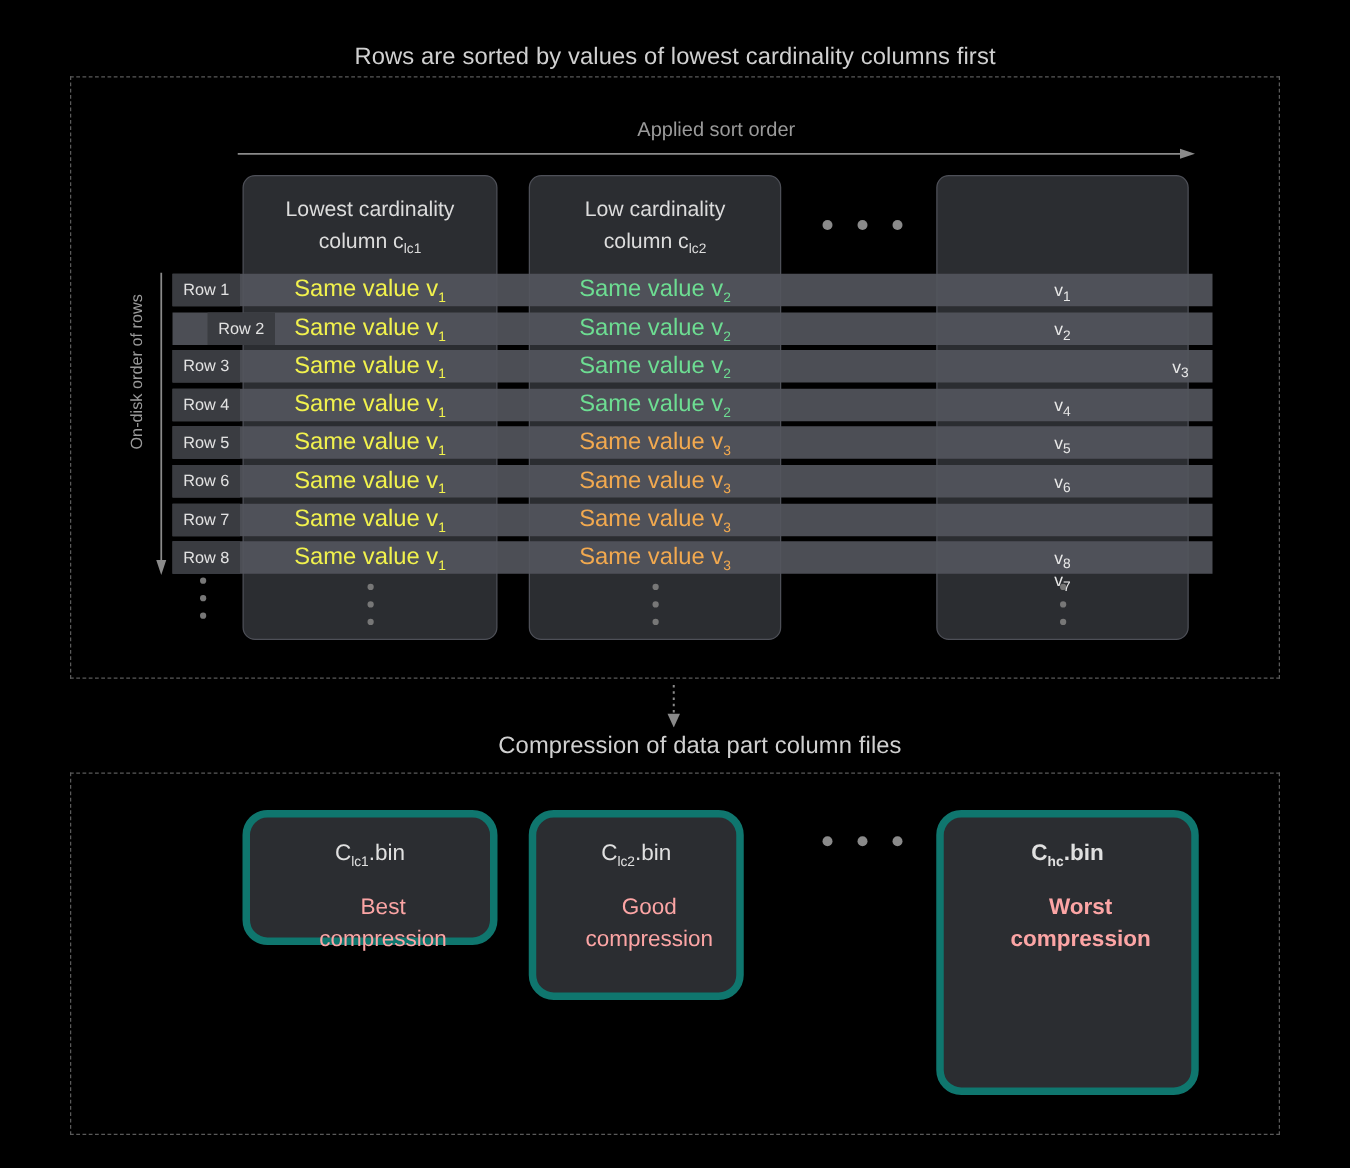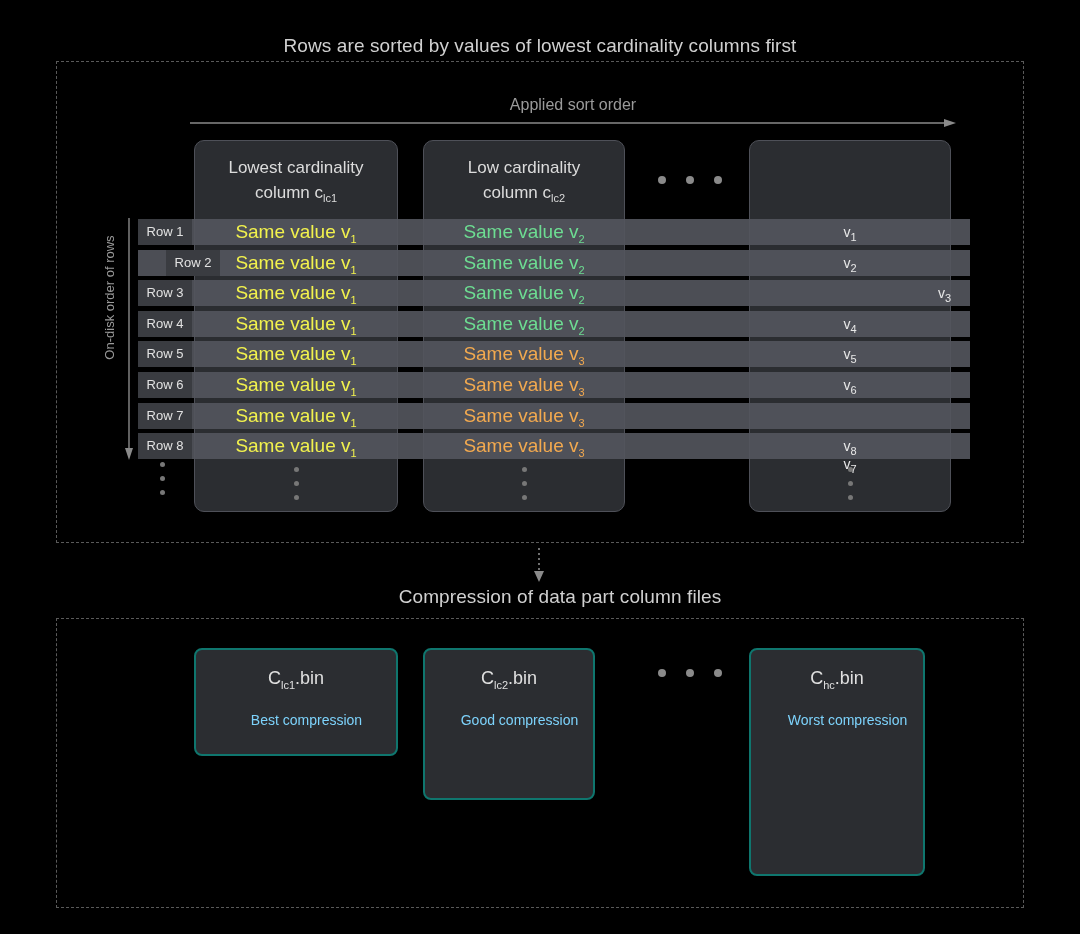--- a/index.html
+++ b/index.html
@@ -191,40 +191,40 @@
     left: 531px;
     top: 548px;
     width: 16px;
     height: 34px;
   }
 
   
   .bin-card {
     position: absolute;
     background: #2b2d31;
-    border: 2px solid #0f766e;
-    border-radius: 8px;
+    border: 6px solid #0f766e;
+    border-radius: 20px;
     box-sizing: border-box;
     text-align: center;
   }
   #bin-lc1 { left: 194px; top: 648px; width: 204px; height: 108px; }
   #bin-lc2 { left: 423px; top: 648px; width: 172px; height: 152px; }
-  #bin-hc  { left: 749px; top: 648px; width: 176px; height: 228px; }
+  #bin-hc  { left: 749px; top: 648px; width: 210px; height: 228px; font-weight: bold; }
 
   .bin-name {
     margin-top: 18px;
     font-size: 18px;
     color: #e0e0e0;
   }
   .bin-name sub { font-size: 11px; }
   .bin-note {
     margin-top: 16px;
-    font-size: 14px;
+    font-size: 18px;
     line-height: 26px;
-    color: #7dd3fc;
+    color: #fca5a5;
     padding: 0 14px;
     margin-left: 21px;
   }
 </style>
 </head>
 <body>
 
 <div class="section-title" id="title-top">Rows are sorted by values of lowest cardinality columns first</div>
 
 <div class="dashed-panel" id="panel-sort"></div>

